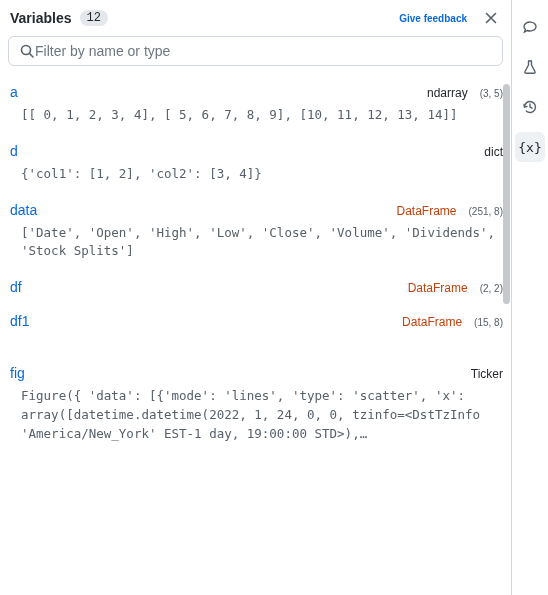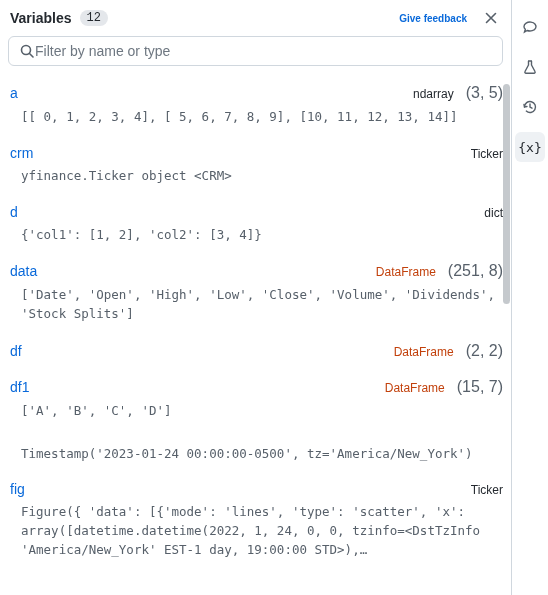--- a/index.html
+++ b/index.html
@@ -91,21 +91,21 @@
   }
   .var-name {
     color: #0969da;
     font-size: 14px;
     cursor: pointer;
   }
   .var-spacer { flex: 1; }
   .var-type { font-size: 12px; }
   .type-default { color: #24292f; }
   .type-green { color: #c2410c; }
-  .var-shape { color: #57606a; font-size: 16px; margin-left: 4px; }
+  .var-shape { color: #57606a; font-size: 10px; margin-left: 4px; }
   .var-value {
     font-family: ui-monospace, SFMono-Regular, "SF Mono", Menlo, Consolas, monospace;
     font-size: 12.5px;
     color: #57606a;
     margin-top: 6px;
     line-height: 1.5;
     word-break: break-word;
     margin-left: 11px;
   }
   .scroll-indicator {
@@ -177,28 +177,20 @@
         <div class="var-row">
           <span class="var-name">a</span>
           <span class="var-spacer"></span>
           <span class="var-type type-default">ndarray</span>
           <span class="var-shape">(3, 5)</span>
         </div>
         <div class="var-value">[[ 0,  1,  2,  3,  4], [ 5,  6,  7,  8,  9], [10, 11, 12, 13, 14]]</div>
       </div>
       <div class="var-item">
         <div class="var-row">
-          <span class="var-name">crm</span>
-          <span class="var-spacer"></span>
-          <span class="var-type type-default">Ticker</span>
-        </div>
-        <div class="var-value">yfinance.Ticker object &lt;CRM&gt;</div>
-      </div>
-      <div class="var-item">
-        <div class="var-row">
           <span class="var-name">d</span>
           <span class="var-spacer"></span>
           <span class="var-type type-default">dict</span>
         </div>
         <div class="var-value">{'col1': [1, 2], 'col2': [3, 4]}</div>
       </div>
       <div class="var-item">
         <div class="var-row">
           <span class="var-name">data</span>
           <span class="var-spacer"></span>
@@ -213,26 +205,24 @@
           <span class="var-spacer"></span>
           <span class="var-type type-green">DataFrame</span>
           <span class="var-shape">(2, 2)</span>
         </div>
       </div>
       <div class="var-item">
         <div class="var-row">
           <span class="var-name">df1</span>
           <span class="var-spacer"></span>
           <span class="var-type type-green">DataFrame</span>
-          <span class="var-shape">(15, 7)</span>
-        </div>
-        <div class="var-value">['A', 'B', 'C', 'D']</div>
-      </div>
-      <div class="var-item">
-        <div class="var-value">Timestamp('2023-01-24 00:00:00-0500', tz='America/New_York')</div>
+          <span class="var-shape">(15, 8)</span>
+        </div>
+      </div>
+      <div class="var-item">
       </div>
       <div class="var-item">
         <div class="var-row">
           <span class="var-name">fig</span>
           <span class="var-spacer"></span>
           <span class="var-type type-default">Ticker</span>
         </div>
         <div class="var-value">Figure({ 'data': [{'mode': 'lines', 'type': 'scatter', 'x': array([datetime.datetime(2022, 1, 24, 0, 0, tzinfo=&lt;DstTzInfo 'America/New_York' EST-1 day, 19:00:00 STD&gt;),…</div>
       </div>
     </div>

